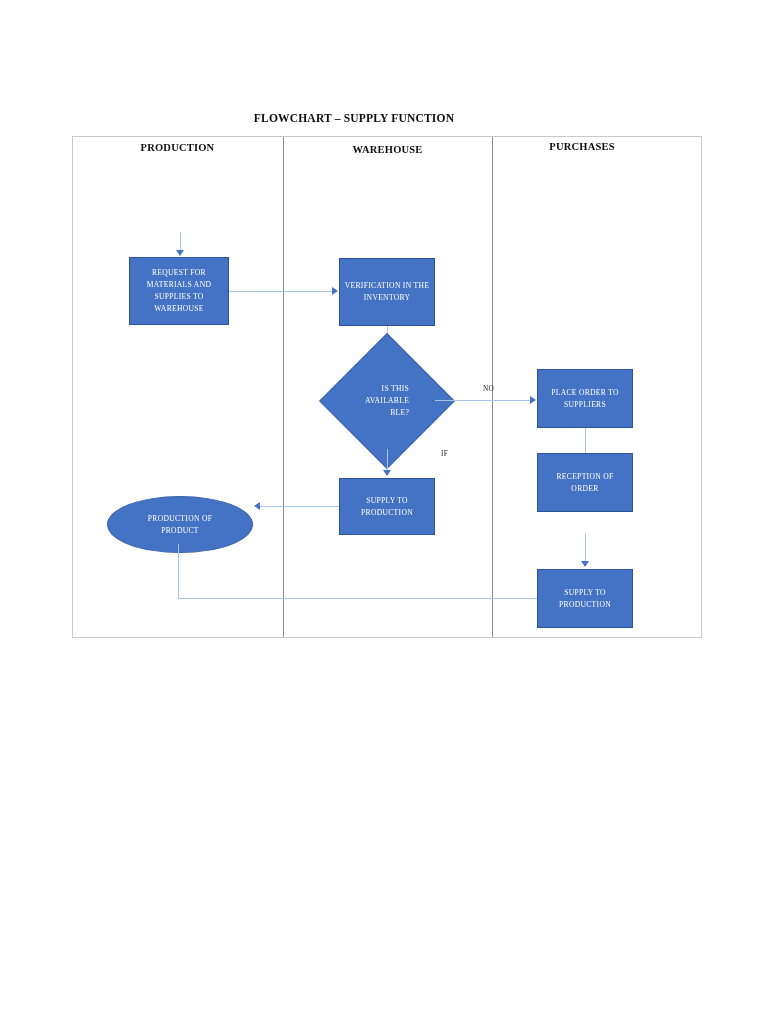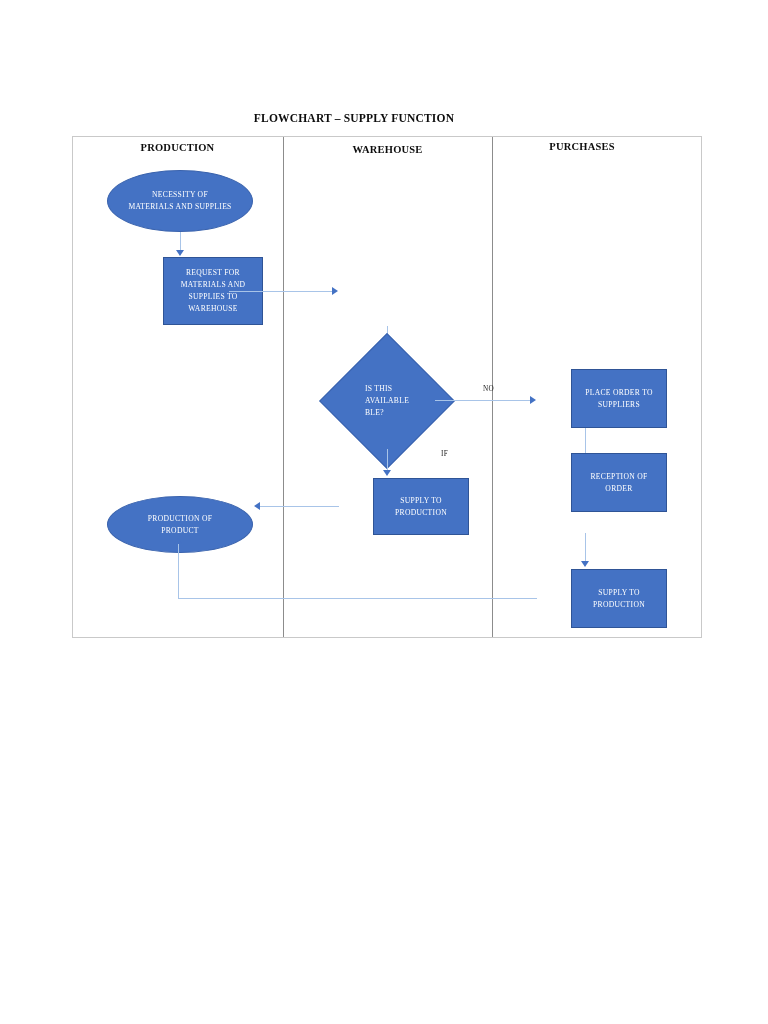--- a/index.html
+++ b/index.html
@@ -82,21 +82,20 @@
     text-align: center;
     font-size: 7.6px;
     line-height: 1.55;
     letter-spacing: .3px;
     box-sizing: border-box;
     font-family: "Liberation Serif", "DejaVu Serif", serif;
   }
   .node-rect {
     border: 1px solid #2f5496;
     overflow: hidden;
-    margin-left: 34px;
   }
   .node-ellipse {
     border-radius: 50%;
     border: 1px solid #3a63ad;
   }
   .node-label {
     display: block;
     white-space: pre-line;
     padding: 0 2px;
   }
@@ -118,21 +117,21 @@
   }
   .diamond-text {
     position: absolute;
     left: -6px;
     top: 0;
     width: 108px;
     height: 96px;
     display: flex;
     align-items: center;
     justify-content: center;
-    text-align: left;
+    text-align: right;
     color: #ffffff;
     font-size: 7.6px;
     line-height: 1.6;
     letter-spacing: .3px;
     white-space: pre-line;
     font-family: "Liberation Serif", "DejaVu Serif", serif;
   }
 
   
   #node-necessity      { left: 107px; top: 170px; width: 146px; height: 62px; }
@@ -198,38 +197,38 @@
   <div id="chart-title">FLOWCHART – SUPPLY FUNCTION</div>
 
   <div id="lane-frame"></div>
   <div class="lane-divider" id="divider-1"></div>
   <div class="lane-divider" id="divider-2"></div>
 
   <div class="lane-header" id="lane-header-production">PRODUCTION</div>
   <div class="lane-header" id="lane-header-warehouse">WAREHOUSE</div>
   <div class="lane-header" id="lane-header-purchases">PURCHASES</div>
 
-  <div class="node node-ellipse" id="node-necessity">
-    <span class="node-label">NECESSITY OF
-MATERIALS AND SUPPLIES</span>
-  </div>
 
   <div class="conn conn-v" style="left:180px; top:232px; height:20px;"></div>
   <div class="arrow arrow-down" style="left:176px; top:250px;"></div>
 
   <div class="node node-rect" id="node-request">
     <span class="node-label">REQUEST FOR
 MATERIALS AND
 SUPPLIES TO
 WAREHOUSE</span>
   </div>
 
   <div class="conn conn-h" style="left:229px; top:291px; width:104px;"></div>
   <div class="arrow arrow-right" style="left:332px; top:287px;"></div>
 
+  <div class="node node-rect" id="node-verification">
+    <span class="node-label">VERIFICATION IN THE
+INVENTORY</span>
+  </div>
 
   <div class="conn conn-v" style="left:387px; top:326px; height:27px;"></div>
 
   <div class="diamond-wrap" id="diamond-available">
     <div class="node-diamond"></div>
     <div class="diamond-text">IS THIS
 AVAILABLE
 BLE?</div>
   </div>
 

